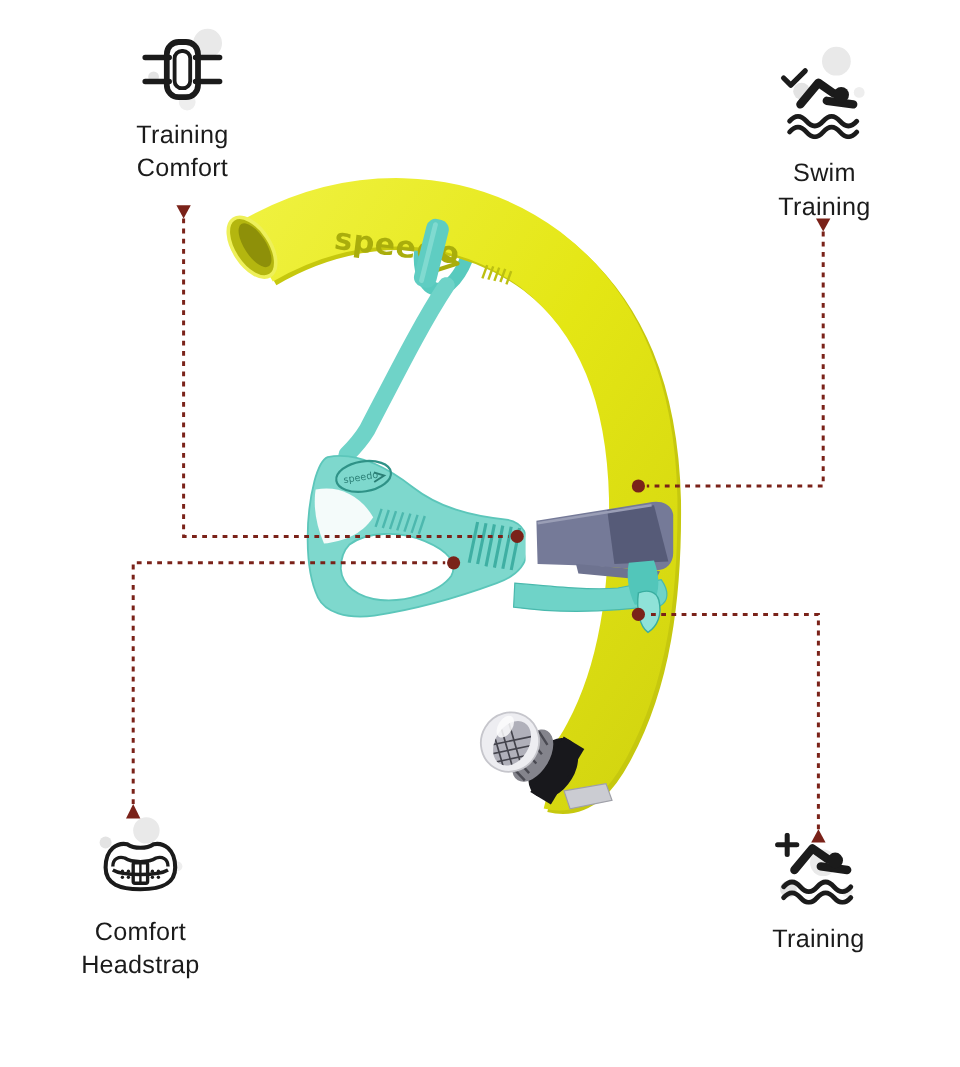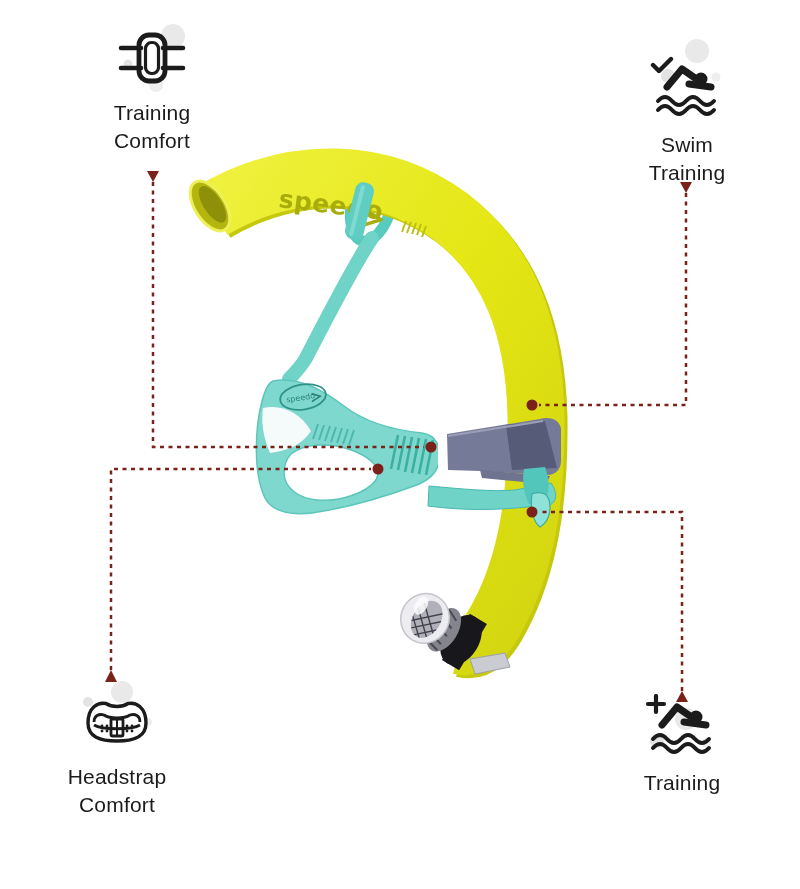--- a/index.html
+++ b/index.html
@@ -221,22 +221,22 @@
             <circle cx="20" cy="37" r="1.4"></circle>
             <circle cx="25" cy="37" r="1.4"></circle>
           <circle cx="45" cy="32" r="1.4"></circle>
             <circle cx="50" cy="32" r="1.4"></circle>
             <circle cx="45" cy="37" r="1.4"></circle>
             <circle cx="50" cy="37" r="1.4"></circle>
         </g>
       </svg>
     </div>
     <div class="label">
+      <span>Comfort</span>
       <span>Headstrap</span>
-      <span>Comfort</span>
     </div>
   </div>
 
   <div class="feature f-ta">
     <div class="icon-wrap">
       <svg width="76" height="60" viewBox="0 0 76 60" fill="none" stroke="#1b1b1b">
         <path d="M12,2 V18 M4,10 H20" stroke-width="4.2" stroke-linecap="round"></path>
         <g>
           <path d="M18,31 L33,13 L46,22" stroke-width="7" stroke-linecap="round" stroke-linejoin="round"></path>
           <path d="M40,28 L62,31" stroke-width="7" stroke-linecap="round"></path>

